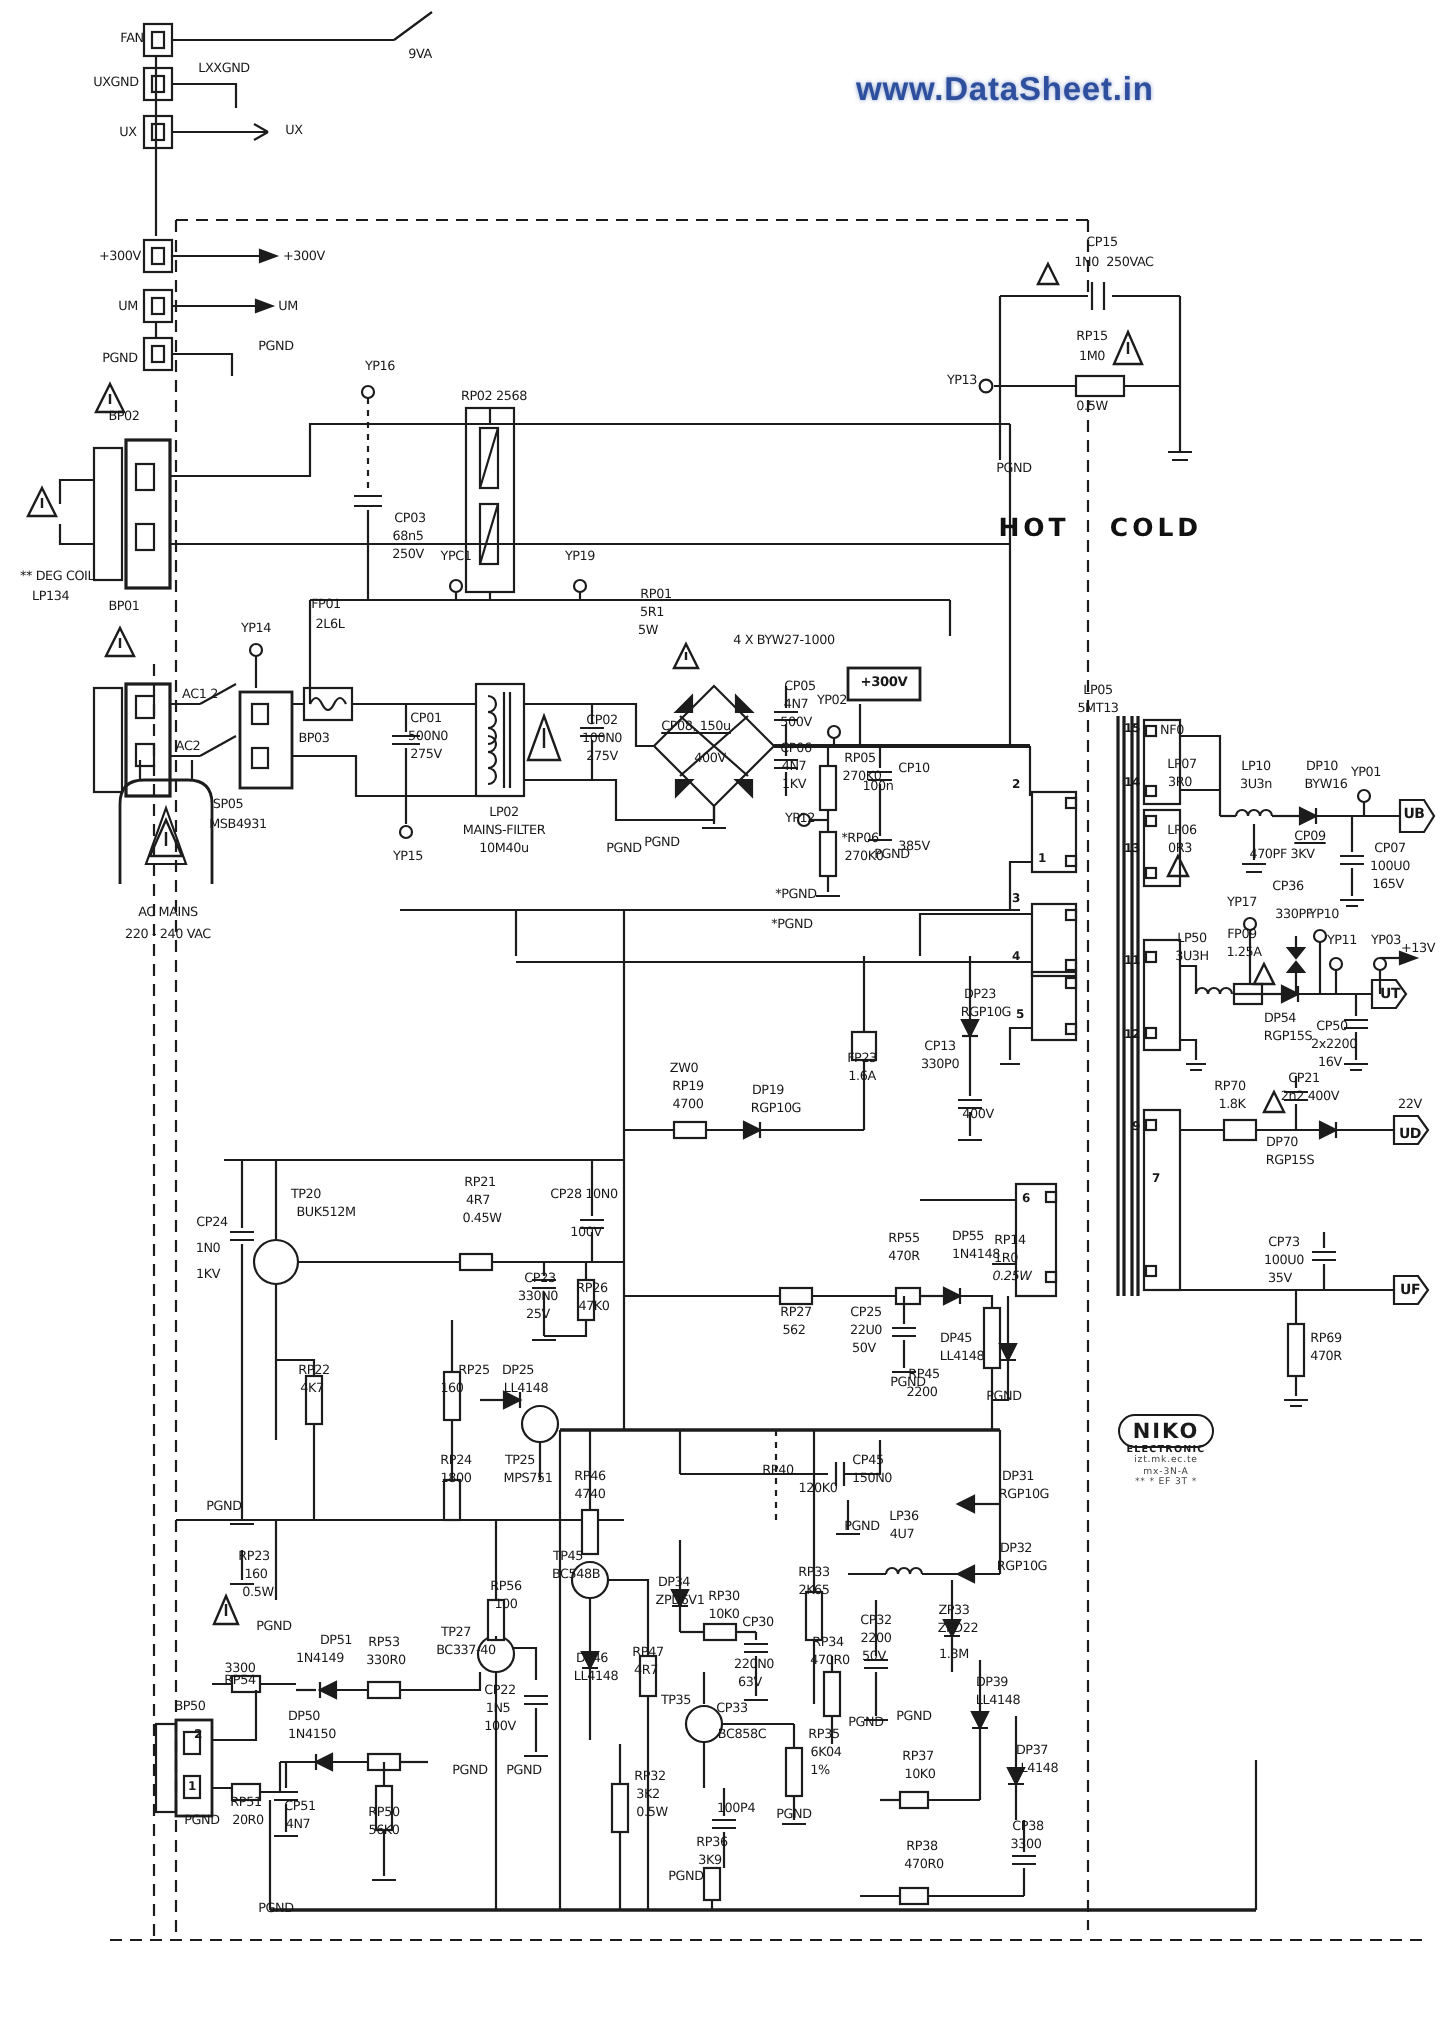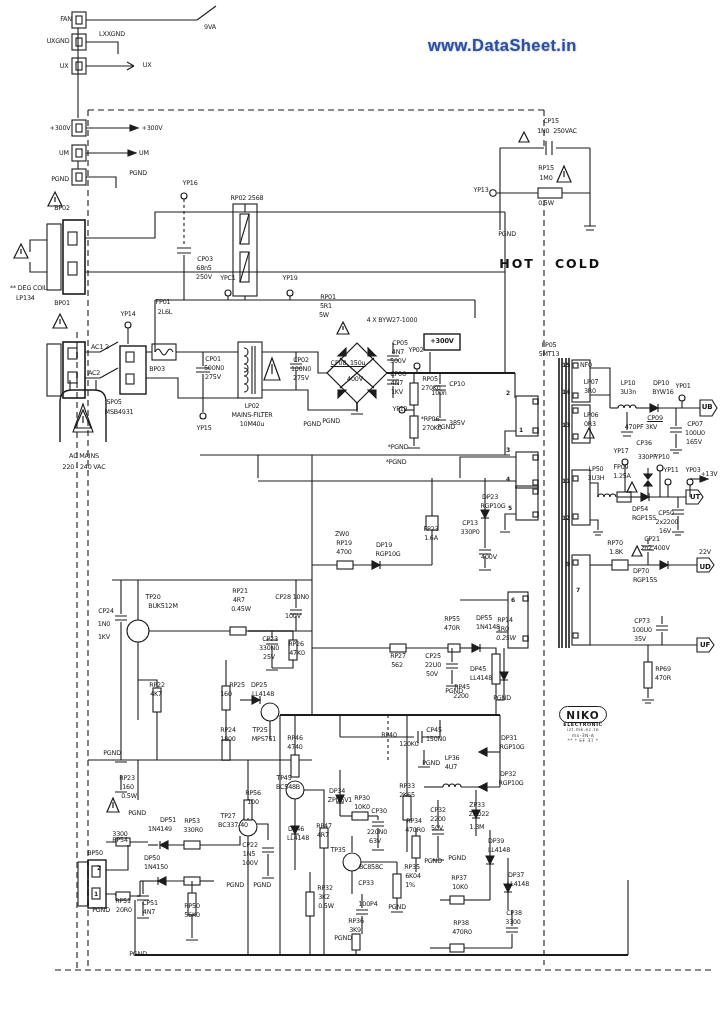--- a/index.html
+++ b/index.html
@@ -694,21 +694,21 @@
       <div class="lb" style="left: 508px; top: 771px;">DP32</div>
       <div class="lb" style="left: 511px; top: 780px;">RGP10G</div>
       <div class="lb" style="left: 338px; top: 847px;">TP35</div>
       <div class="lb" style="left: 371px; top: 864px;">BC858C</div>
       <div class="lb" style="left: 412px; top: 864px;">RP35</div>
       <div class="lb" style="left: 413px; top: 873px;">6K04</div>
       <div class="lb" style="left: 410px; top: 882px;">1%</div>
       <div class="lb" style="left: 325px; top: 885px;">RP32</div>
       <div class="lb" style="left: 324px; top: 894px;">3K2</div>
       <div class="lb" style="left: 326px; top: 903px;">0.5W</div>
-      <div class="lb" style="left: 366px; top: 880px;">CP33</div>
+      <div class="lb" style="left: 366px; top: 851px;">CP33</div>
       <div class="lb" style="left: 368px; top: 901px;">100P4</div>
       <div class="lb" style="left: 356px; top: 918px;">RP36</div>
       <div class="lb" style="left: 355px; top: 927px;">3K9</div>
       <div class="lb" style="left: 343px; top: 935px;">PGND</div>
       <div class="lb" style="left: 397px; top: 904px;">PGND</div>
       <div class="lb" style="left: 433px; top: 858px;">PGND</div>
       <div class="lb" style="left: 457px; top: 855px;">PGND</div>
       <div class="lb" style="left: 459px; top: 875px;">RP37</div>
       <div class="lb" style="left: 460px; top: 884px;">10K0</div>
       <div class="lb" style="left: 461px; top: 920px;">RP38</div>

